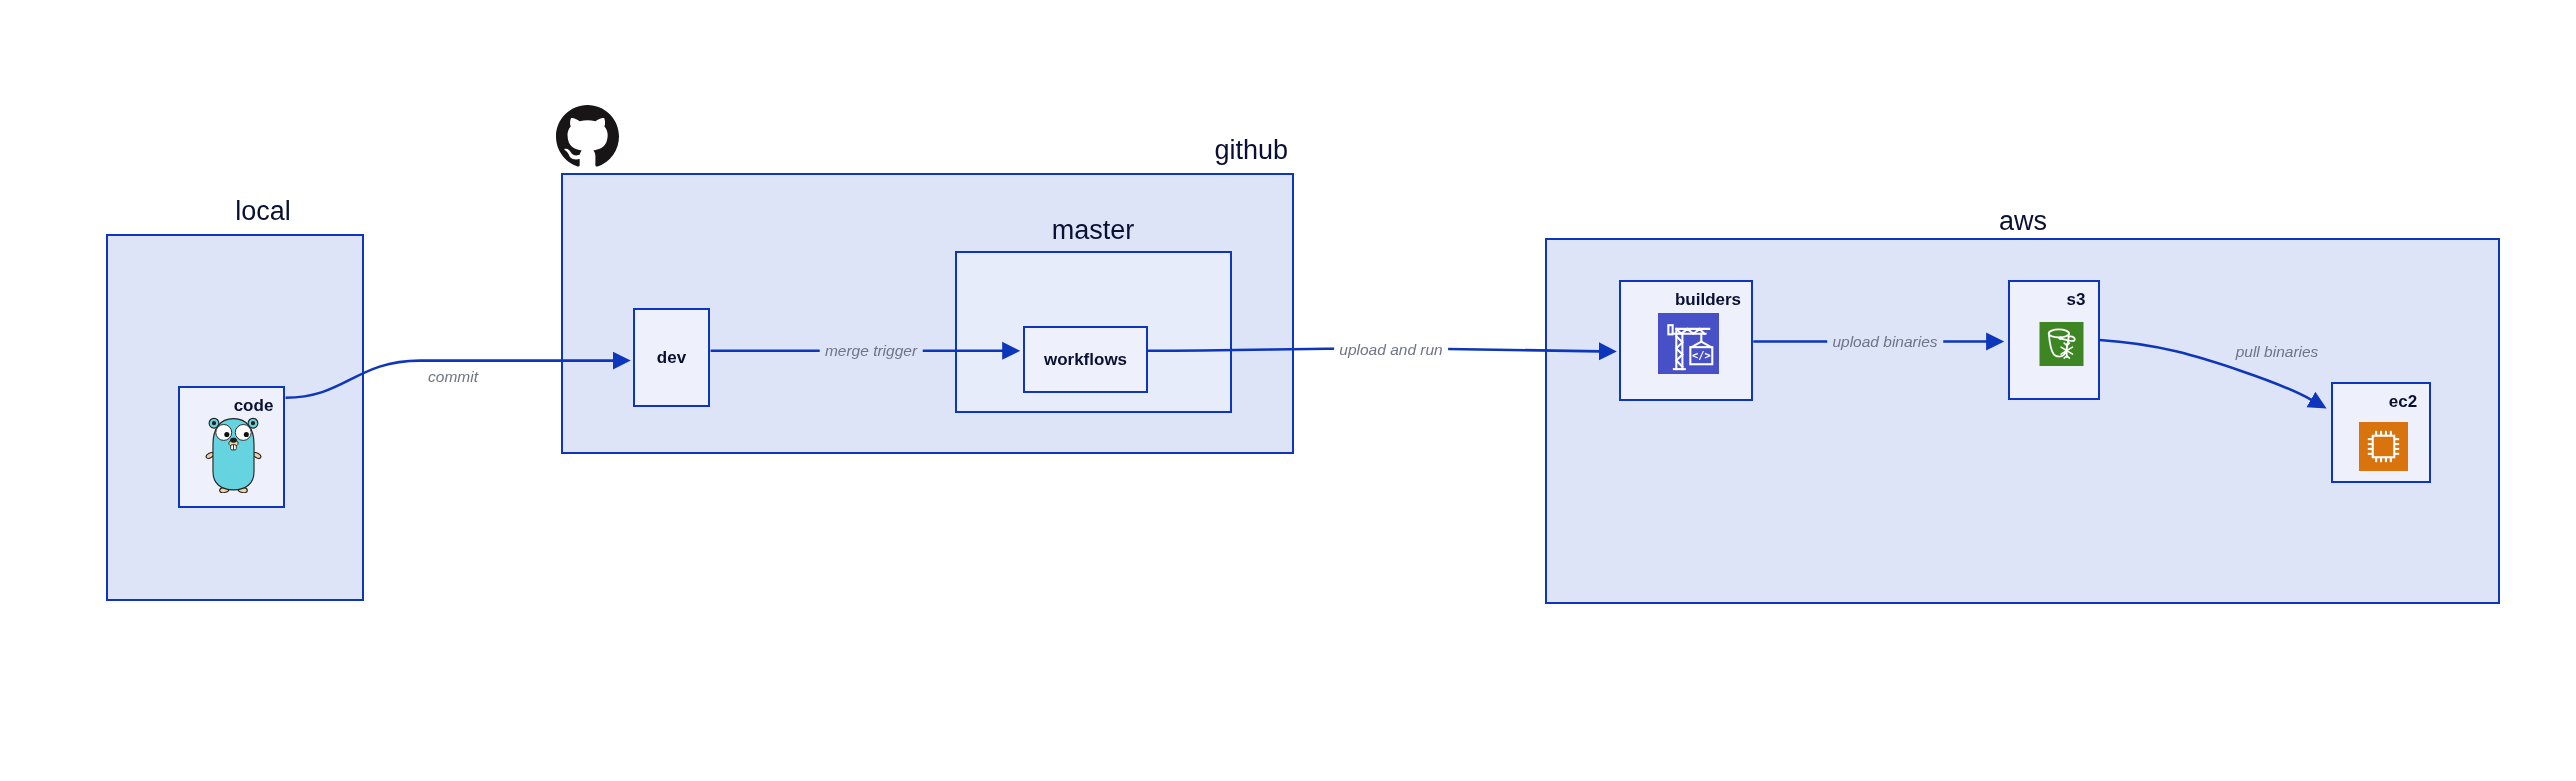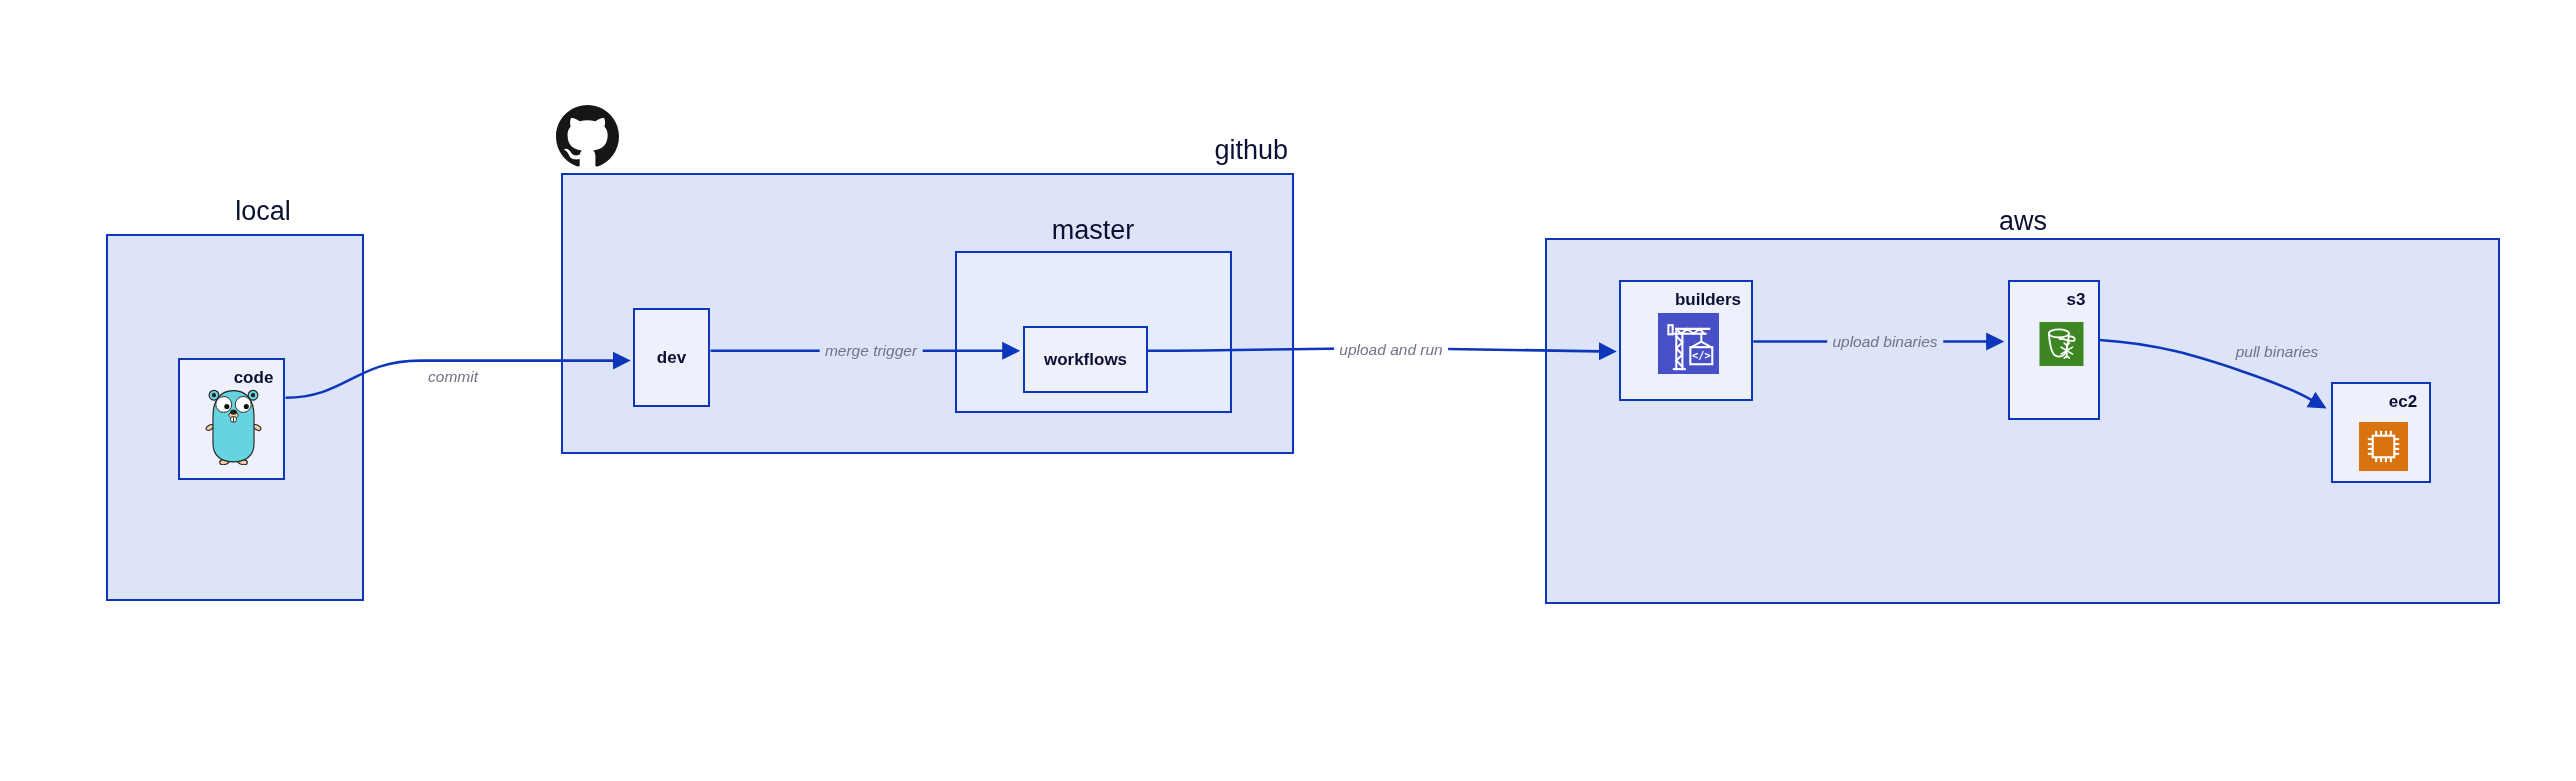--- a/index.html
+++ b/index.html
@@ -43,21 +43,21 @@
 
   <div class="container-label" style="left:2023px;top:206px;">aws</div>
   <div class="container-box" style="left:1545px;top:238px;width:955px;height:366px;"></div>
 
   <div class="icon-abs" style="left:556px;top:105px;width:63px;height:63px;">
     <svg width="63" height="63" viewBox="0 0 16 16" aria-hidden="true">
       <path fill="#171515" d="M8 0C3.58 0 0 3.58 0 8c0 3.54 2.29 6.53 5.47 7.59.4.07.55-.17.55-.38 0-.19-.01-.82-.01-1.49-2.01.37-2.53-.49-2.69-.94-.09-.23-.48-.94-.82-1.13-.28-.15-.68-.52-.01-.53.63-.01 1.08.58 1.23.82.72 1.21 1.87.87 2.33.66.07-.52.28-.87.51-1.07-1.78-.2-3.64-.89-3.64-3.95 0-.87.31-1.59.82-2.15-.08-.2-.36-1.02.08-2.12 0 0 .67-.21 2.2.82.64-.18 1.32-.27 2-.27s1.36.09 2 .27c1.53-1.04 2.2-.82 2.2-.82.44 1.1.16 1.92.08 2.12.51.56.82 1.27.82 2.15 0 3.07-1.87 3.75-3.65 3.95.29.25.54.73.54 1.48 0 1.07-.01 1.93-.01 2.2 0 .21.15.46.55.38A8.01 8.01 0 0 0 16 8c0-4.42-3.58-8-8-8z"></path>
     </svg>
   </div>
 
-  <div class="node-box" style="left:178px;top:358px;width:107px;height:122px;">
+  <div class="node-box" style="left:178px;top:386px;width:107px;height:122px;">
     <div class="node-label top">code</div>
     <div class="icon-abs" style="left:25px;top:27px;width:57px;height:78px;">
       <svg width="57" height="78" viewBox="0 0 110 152" aria-hidden="true">
         <g stroke="#26221f" stroke-width="2.2">
           <circle cx="17" cy="16" r="9.5" fill="#66d3e0"></circle>
           <circle cx="93" cy="16" r="9.5" fill="#66d3e0"></circle>
           <circle cx="17" cy="16" r="3" fill="#26221f"></circle>
           <circle cx="93" cy="16" r="3" fill="#26221f"></circle>
           <ellipse cx="9" cy="79" rx="8" ry="4.5" fill="#f2d1a6" transform="rotate(-30 9 79)"></ellipse>
           <ellipse cx="101" cy="79" rx="8" ry="4.5" fill="#f2d1a6" transform="rotate(30 101 79)"></ellipse>
@@ -103,21 +103,21 @@
           <line x1="26" y1="92" x2="44" y2="92"></line>
           <line x1="71" y1="34" x2="71" y2="47"></line>
           <polyline points="55,56 71,47 87,56"></polyline>
           <rect x="53" y="56" width="36" height="28"></rect>
         </g>
         <text x="71" y="76" text-anchor="middle" font-size="17" font-weight="bold" font-family="DejaVu Sans Mono, monospace" fill="#ffffff">&lt;/&gt;</text>
       </svg>
     </div>
   </div>
 
-  <div class="node-box" style="left:2008px;top:280px;width:92px;height:140px;">
+  <div class="node-box" style="left:2008px;top:280px;width:92px;height:120px;">
     <div class="node-label top">s3</div>
     <div class="icon-abs" style="left:29px;top:40px;width:45px;height:44px;">
       <svg width="45" height="44" viewBox="0 0 100 100" aria-hidden="true">
         <rect x="0" y="0" width="100" height="100" fill="#3e8624"></rect>
         <g stroke="#ffffff" stroke-width="4" fill="none" stroke-linecap="round">
           <ellipse cx="44" cy="26" rx="23" ry="9"></ellipse>
           <path d="M21 26 C 23 48 27 68 33 74 C 39 80 51 80 56 74 C 62 68 65 48 67 26"></path>
           <path d="M47 37 C 62 41 74 46 79 42 C 83 38 76 31 67 33"></path>
         </g>
         <circle cx="47" cy="37" r="4" fill="#ffffff"></circle>

